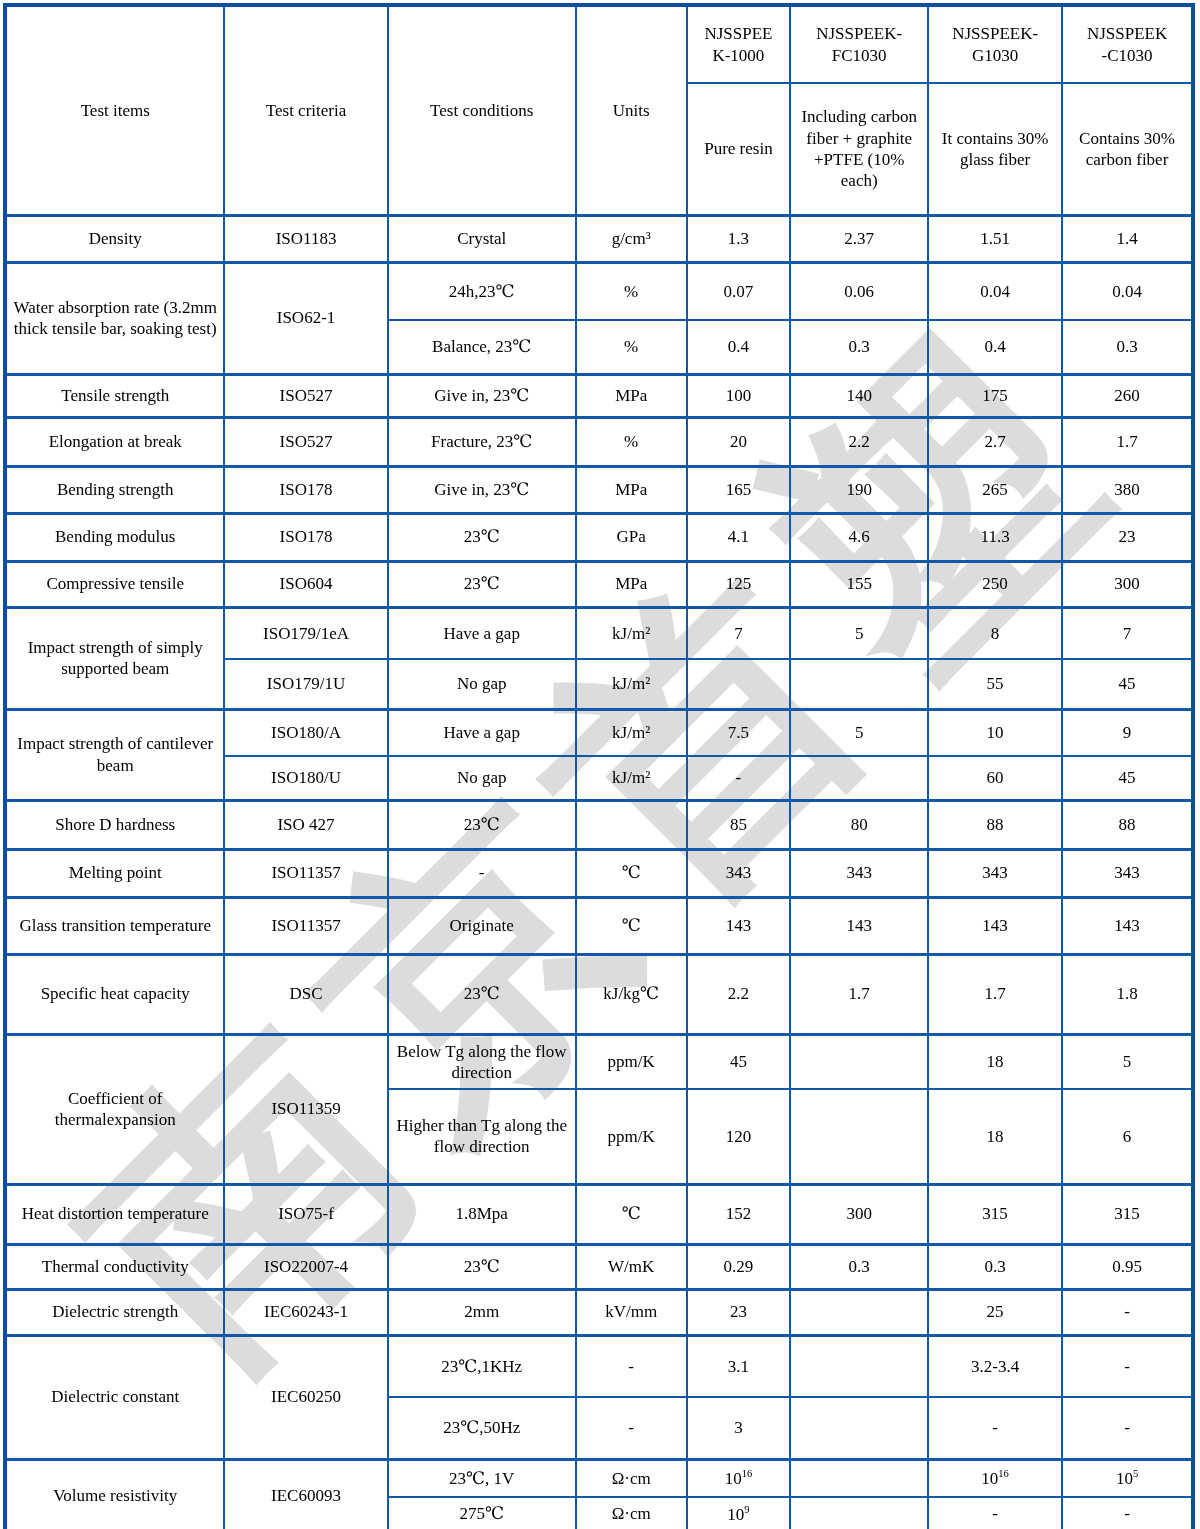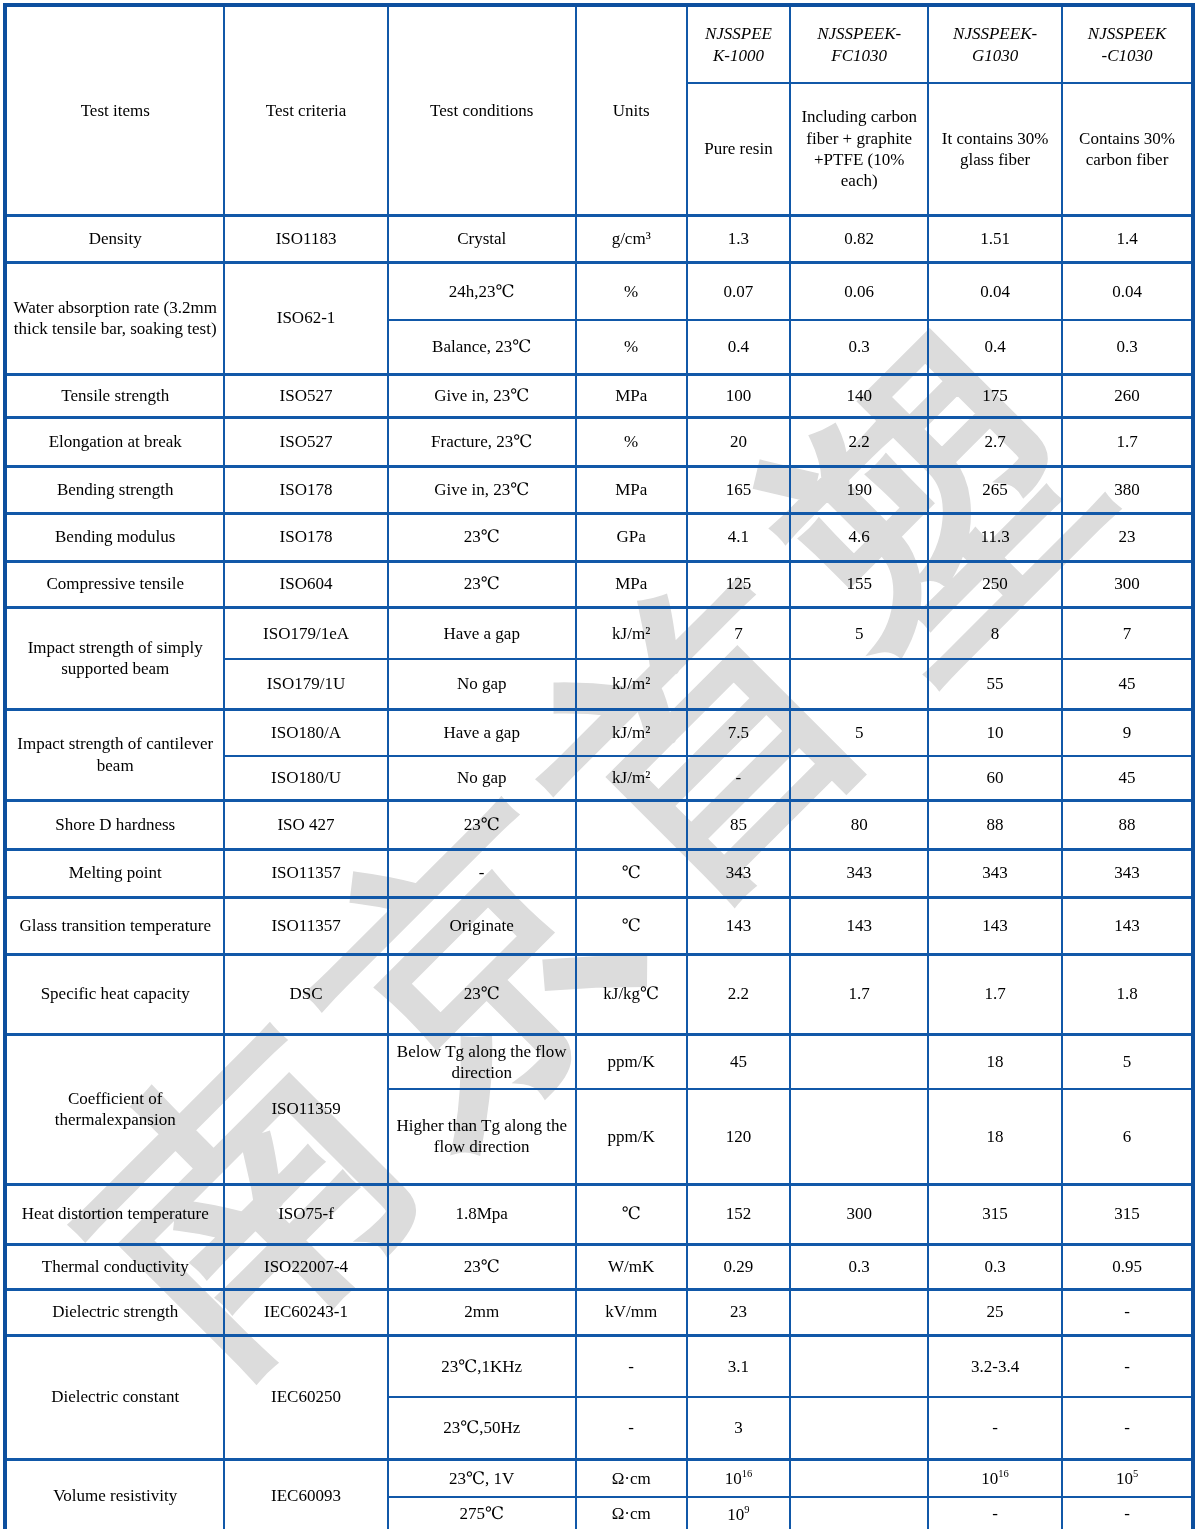--- a/index.html
+++ b/index.html
@@ -20,21 +20,21 @@
     border:2px solid #1158a8;
     text-align:center;vertical-align:middle;
     padding:2px 4px;overflow:hidden;
     background:transparent;
     color:#000;font-weight:normal;
     font-size:17px;line-height:1.25;
   }
   tr.g td,tr.g th{border-top-width:3px;}
   thead th{background:#0d5ca9;color:#ffffff;font-weight:bold;}
   th.hmain{font-size:20px;}
-  th.model{font-size:19px;white-space:pre-line;line-height:1.3;font-style:italic;}
+  th.model{font-size:19px;white-space:pre-line;line-height:1.3;}
   th.desc{font-size:18px;line-height:1.3;}
   td.item{font-size:17px;}
   td.cond{font-size:17px;}
   td.val{font-size:17px;}
   sup{font-size:0.62em;}
 </style>
 </head>
 <body>
 
 <div class="sheet">
@@ -73,21 +73,21 @@
         <th class="desc">Contains 30% carbon fiber</th>
       </tr>
     </thead>
     <tbody>
       <tr class="g" style="height:47px">
         <td class="item">Density</td>
         <td>ISO1183</td>
         <td class="cond">Crystal</td>
         <td>g/cm³</td>
         <td class="val">1.3</td>
-        <td class="val">0.82</td>
+        <td class="val">2.37</td>
         <td class="val">1.51</td>
         <td class="val">1.4</td>
       </tr>
       <tr class="g" style="height:58px">
         <td rowspan="2" class="item">Water absorption rate (3.2mm thick tensile bar, soaking test)</td>
         <td rowspan="2">ISO62-1</td>
         <td class="cond">24h,23℃</td>
         <td>%</td>
         <td class="val">0.07</td>
         <td class="val">0.06</td>

